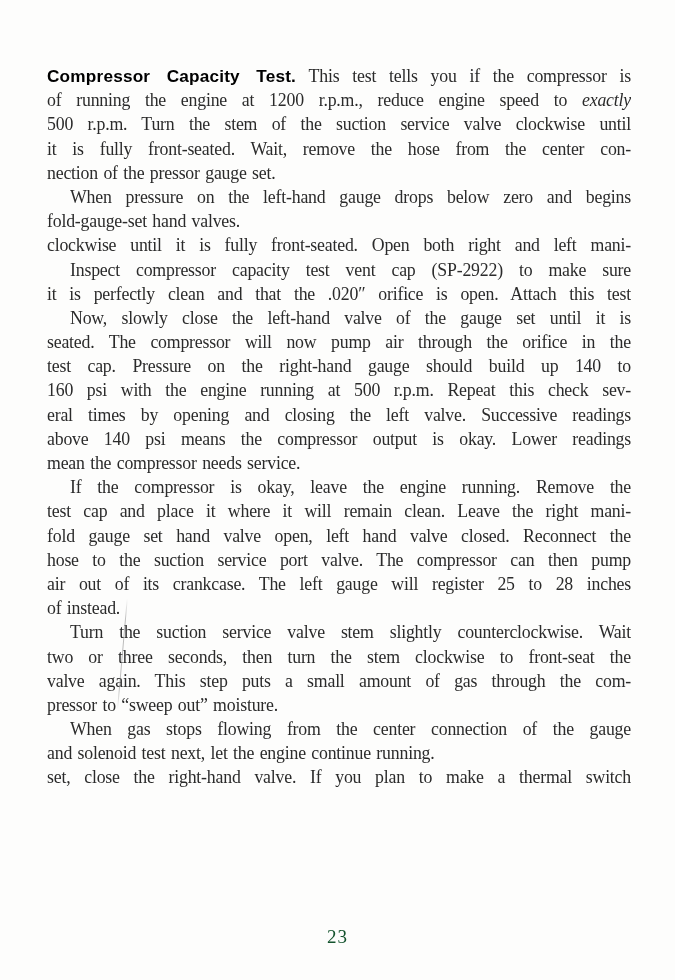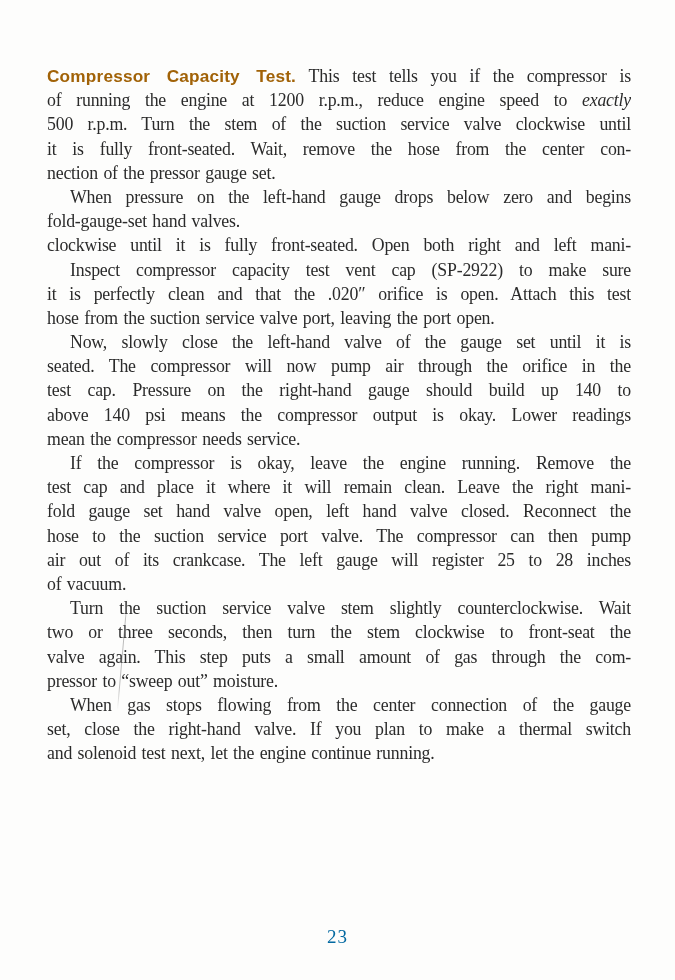--- a/index.html
+++ b/index.html
@@ -42,33 +42,33 @@
   }
   .line.indent {
     padding-left: 23px;
   }
   .run-in-heading {
     font-family: "Liberation Sans", sans-serif;
     font-weight: bold;
     font-size: 17.2px;
     letter-spacing: 0.2px;
     word-spacing: 4px;
-    color: #a16207;
+    color: #000000;
   }
   .line em {
   }
   .page-number {
     position: absolute;
     left: 0;
     top: 926px;
     width: 675px;
     text-align: center;
     font-size: 19px;
     letter-spacing: 1px;
-    color: #0369a1;
+    color: #14532d;
   }
   .scan-scratch {
     position: absolute;
     left: 117px;
     top: 598px;
     width: 1px;
     height: 112px;
     background: linear-gradient(to bottom, rgba(140,140,140,0.0), rgba(130,130,130,0.55) 20%, rgba(130,130,130,0.5) 80%, rgba(140,140,140,0.0));
     transform: rotate(5deg);
     transform-origin: bottom left;
@@ -89,47 +89,48 @@
         <div class="line last">nection of the pressor gauge set.</div>
       </div>
       <div class="paragraph">
         <div class="line indent">When pressure on the left-hand gauge drops below zero and begins</div>
         <div class="line last">fold-gauge-set hand valves.</div>
         <div class="line">clockwise until it is fully front-seated. Open both right and left mani-</div>
       </div>
       <div class="paragraph">
         <div class="line indent">Inspect compressor capacity test vent cap (SP-2922) to make sure</div>
         <div class="line">it is perfectly clean and that the .020″ orifice is open. Attach this test</div>
-        <div class="line last">hose from the suction service valve port, leaving the port open.</div>
       </div>
       <div class="paragraph">
         <div class="line indent">Now, slowly close the left-hand valve of the gauge set until it is</div>
         <div class="line">seated. The compressor will now pump air through the orifice in the</div>
         <div class="line">test cap. Pressure on the right-hand gauge should build up 140 to</div>
+        <div class="line">160 psi with the engine running at 500 r.p.m. Repeat this check sev-</div>
+        <div class="line">eral times by opening and closing the left valve. Successive readings</div>
         <div class="line">above 140 psi means the compressor output is okay. Lower readings</div>
         <div class="line last">mean the compressor needs service.</div>
       </div>
       <div class="paragraph">
         <div class="line indent">If the compressor is okay, leave the engine running. Remove the</div>
         <div class="line">test cap and place it where it will remain clean. Leave the right mani-</div>
         <div class="line">fold gauge set hand valve open, left hand valve closed. Reconnect the</div>
         <div class="line">hose to the suction service port valve. The compressor can then pump</div>
         <div class="line">air out of its crankcase. The left gauge will register 25 to 28 inches</div>
-        <div class="line last">of vacuum.</div>
+        <div class="line last">of instead.</div>
       </div>
       <div class="paragraph">
         <div class="line indent">Turn the suction service valve stem slightly counterclockwise. Wait</div>
         <div class="line">two or three seconds, then turn the stem clockwise to front-seat the</div>
         <div class="line">valve again. This step puts a small amount of gas through the com-</div>
         <div class="line last">pressor to “sweep out” moisture.</div>
       </div>
       <div class="paragraph">
         <div class="line indent">When gas stops flowing from the center connection of the gauge</div>
+        <div class="line last">and solenoid test next, let the engine continue running.</div>
         <div class="line">set, close the right-hand valve. If you plan to make a thermal switch</div>
-        <div class="line last">and solenoid test next, let the engine continue running.</div>
       </div>
     </div>
 
   <div class="scan-scratch"></div>
 
   <div class="page-number">23</div>
 
 </div>
 
 </body></html>

